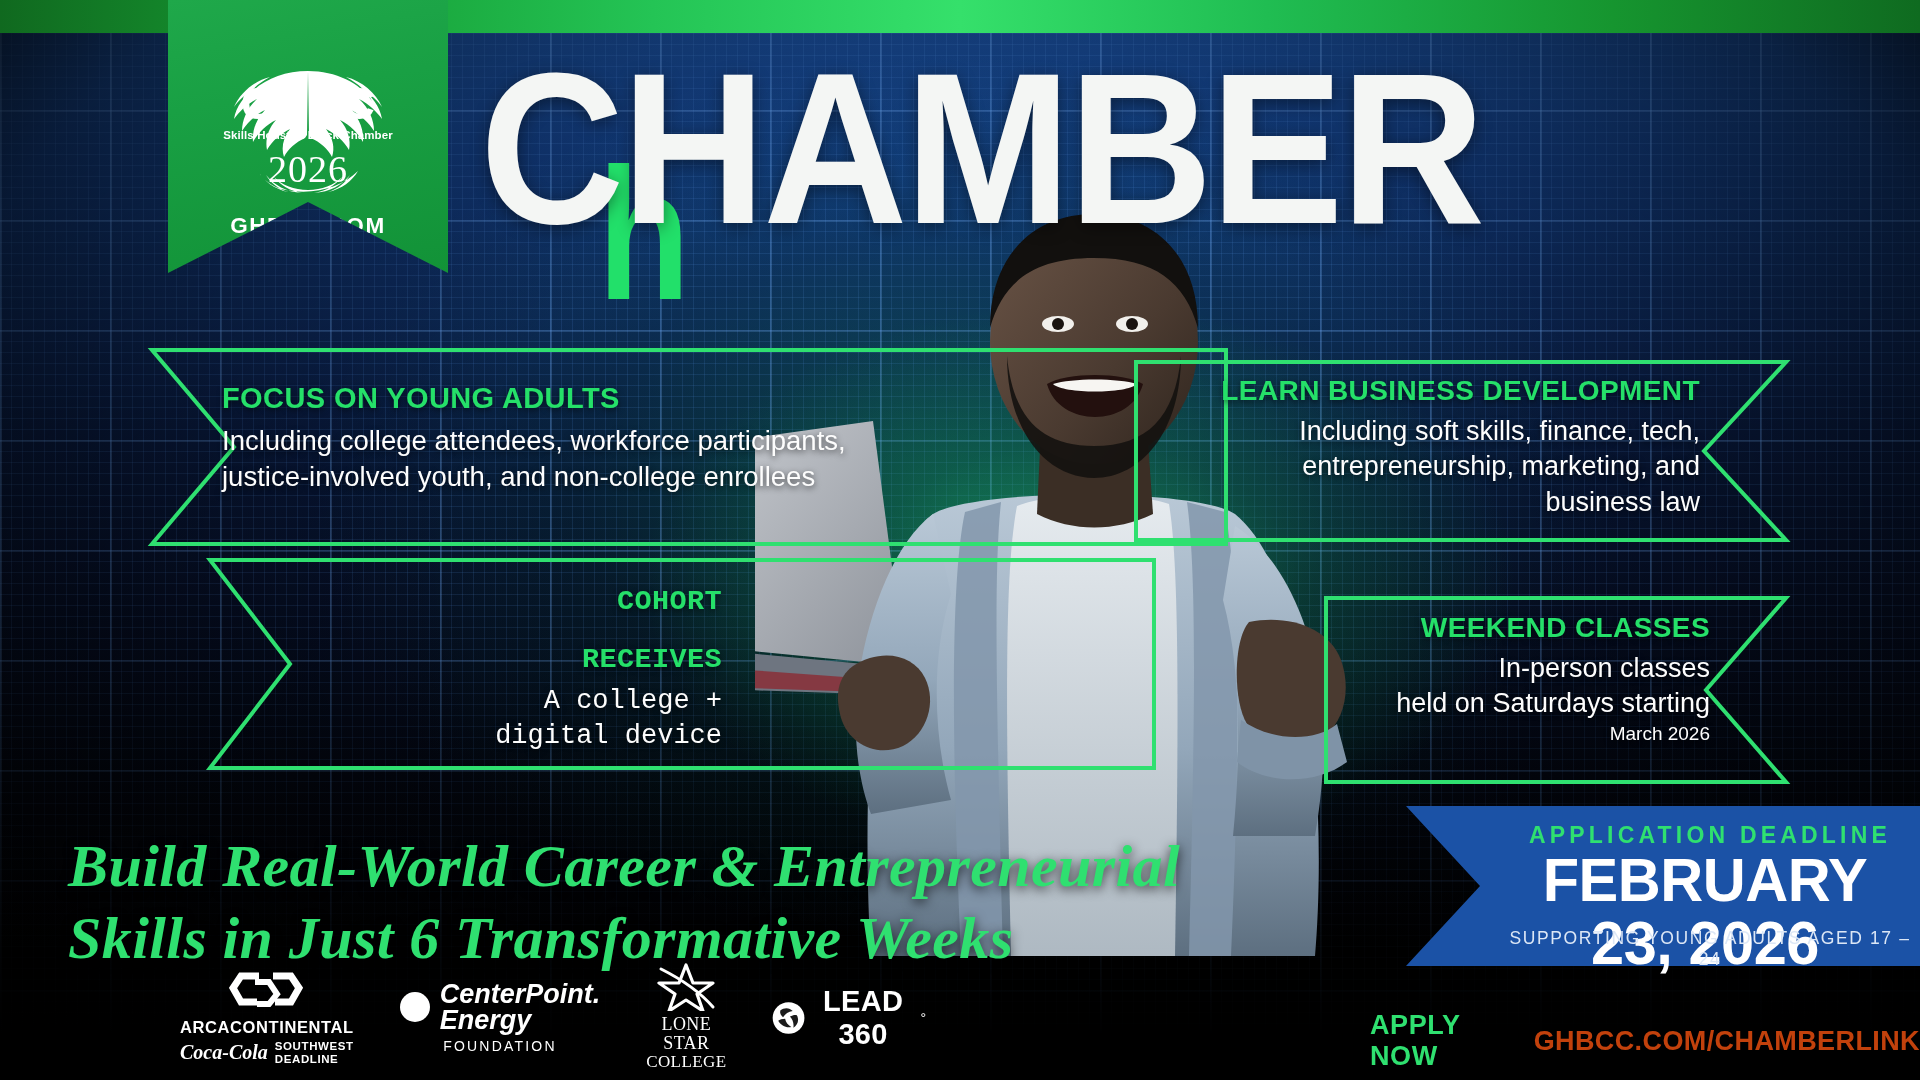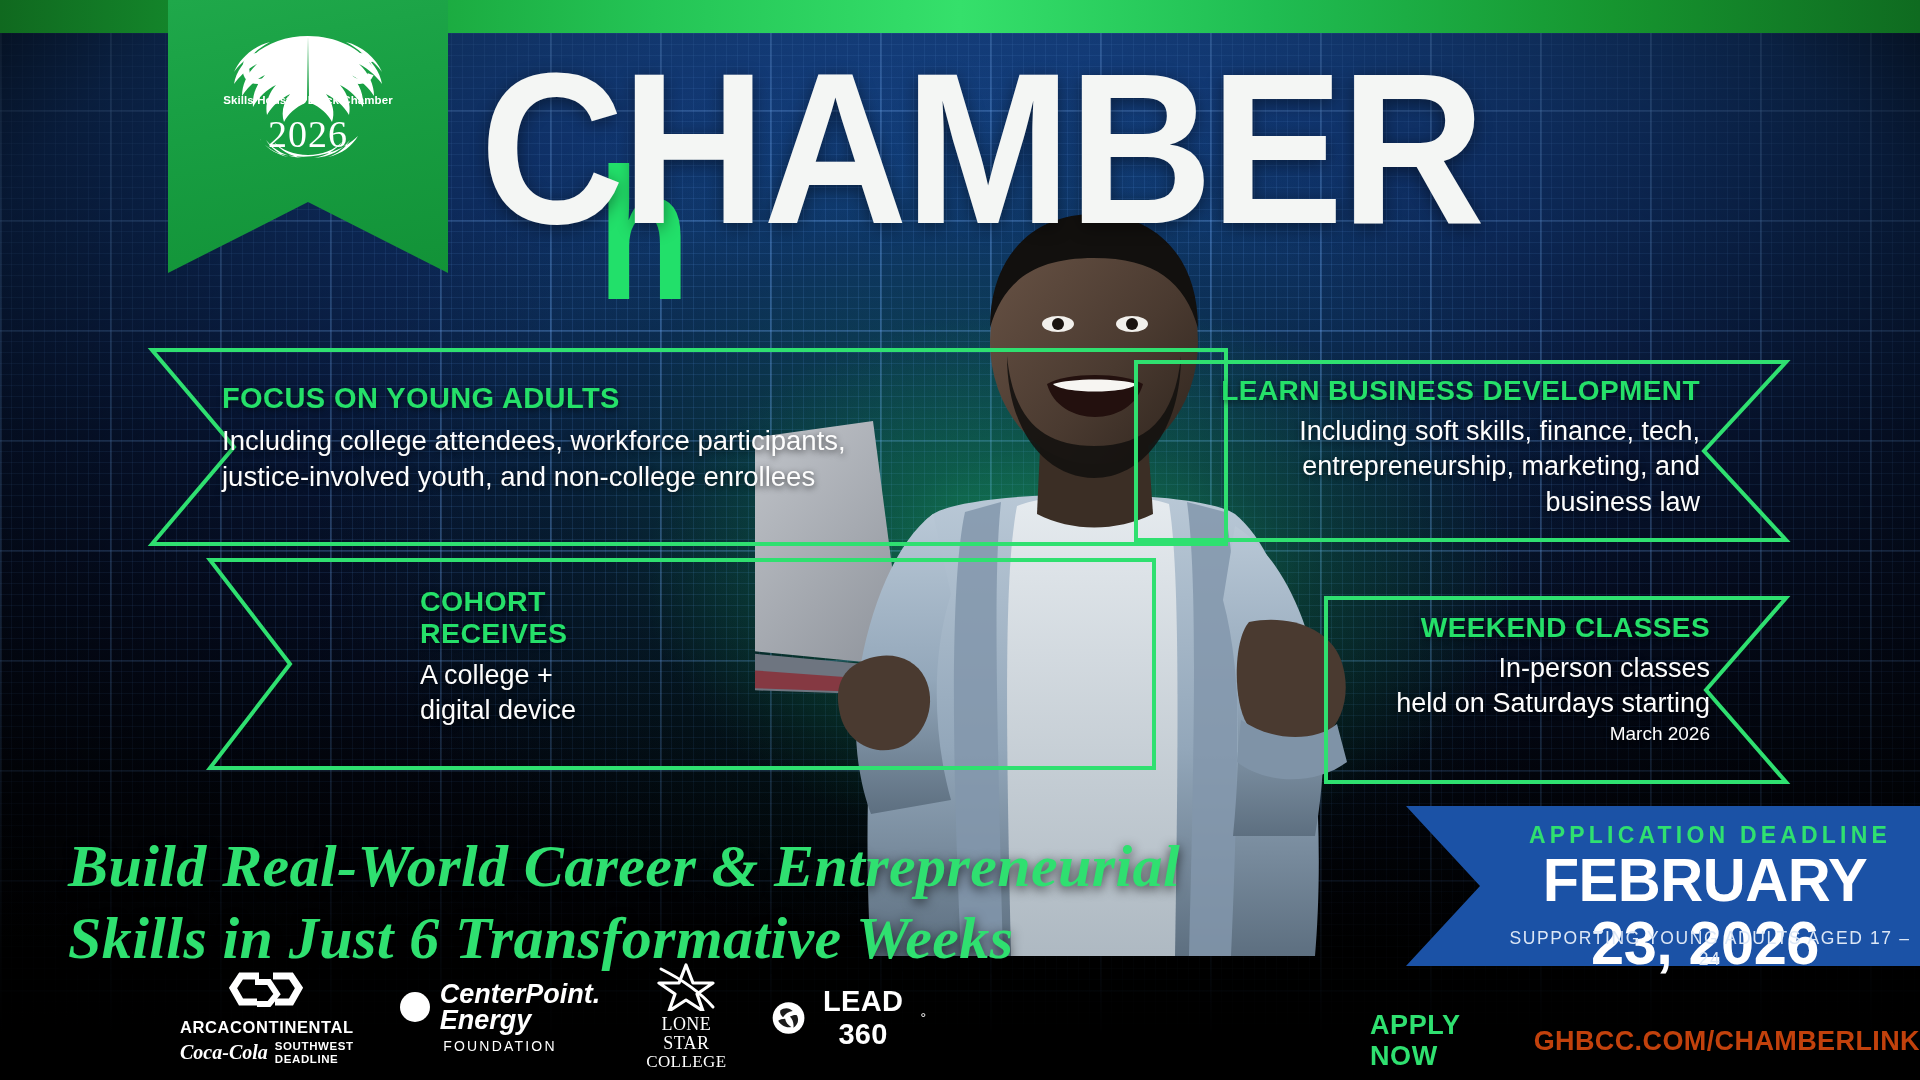--- a/index.html
+++ b/index.html
@@ -47,21 +47,21 @@
 
   
   .badge{
     position:absolute; left:168px; top:0; width:280px; height:273px;
     background:linear-gradient(170deg,#1fa84a 0%,#19a044 35%,#129237 100%);
     clip-path:polygon(0 0,100% 0,100% 100%,50% 74%,0 100%);
     z-index:12;
   }
   .badge-inner{
     position:absolute; inset:0; display:flex; flex-direction:column;
-    align-items:center; justify-content:space-between; padding-top:22px;
+    align-items:center; justify-content:center; padding-top:22px;
   }
   .wreath{ position:relative; width:200px; height:150px; }
   .wreath svg{ position:absolute; left:0; top:0; }
   .ghbc-word{
     position:absolute; left:0; top:24px; width:200px; text-align:center;
     color:#fff; font-weight:700; font-size:45px; letter-spacing:.5px; line-height:1;
   }
   .ghbc-sub{
     position:absolute; left:0; top:72px; width:200px; text-align:center;
     color:#fff; font-weight:700; font-size:11.5px; letter-spacing:.1px;
@@ -298,23 +298,23 @@
     <div class="rb-body" style="font-size:27px; margin-top:8px;">Including soft skills,  finance, tech,</div>
     <div class="rb-body" style="font-size:27px;">entrepreneurship, marketing, and</div>
     <div class="rb-body" style="font-size:27px;">business law</div>
   </div>
 
   <div class="ribbon" style="left:198px; top:556px;">
     <svg width="960" height="216" viewBox="0 0 960 216">
       <polygon points="12,4 956,4 956,212 12,212 92,108" fill="none" stroke="#2fe070" stroke-width="4"></polygon>
     </svg>
   </div>
-  <div class="rb-text" style="left:420px; top:586px; width:302px; ">
+  <div class="rb-text" style="left:420px; top:586px; width:302px; text-align:right;font-family:Liberation Mono, monospace;">
     <div class="rb-head" style="font-size:28.5px;">COHORT</div>
-    <div class="rb-head" style="font-size:28.5px;">RECEIVES</div>
+    <div class="rb-head" style="font-size:28.5px;margin-top:26px;">RECEIVES</div>
     <div class="rb-body" style="font-size:27px; margin-top:8px;">A college +</div>
     <div class="rb-body" style="font-size:27px;">digital device</div>
   </div>
 
   <div class="ribbon" style="left:1322px; top:594px;">
     <svg width="470" height="192" viewBox="0 0 470 192">
       <polygon points="4,4 464,4 384,96 464,188 4,188" fill="none" stroke="#2fe070" stroke-width="4"></polygon>
     </svg>
   </div>
   <div class="rb-text" style="left:1230px; top:612px; width:480px; text-align:right;">

